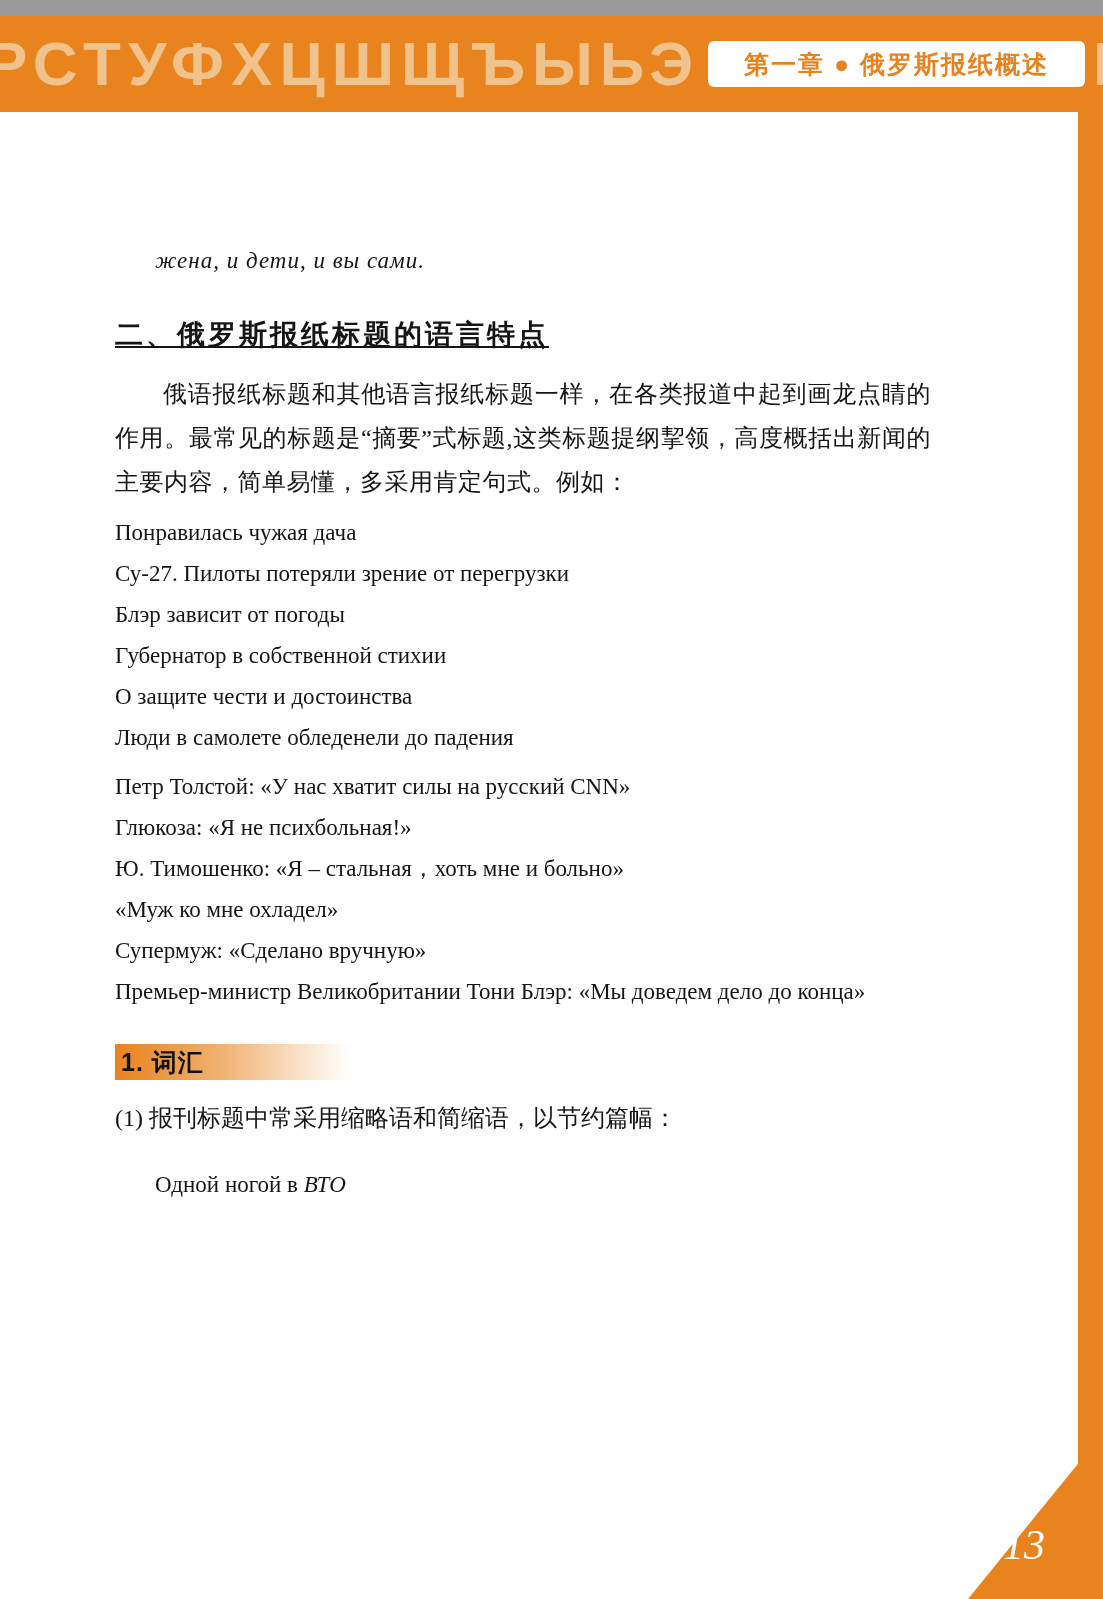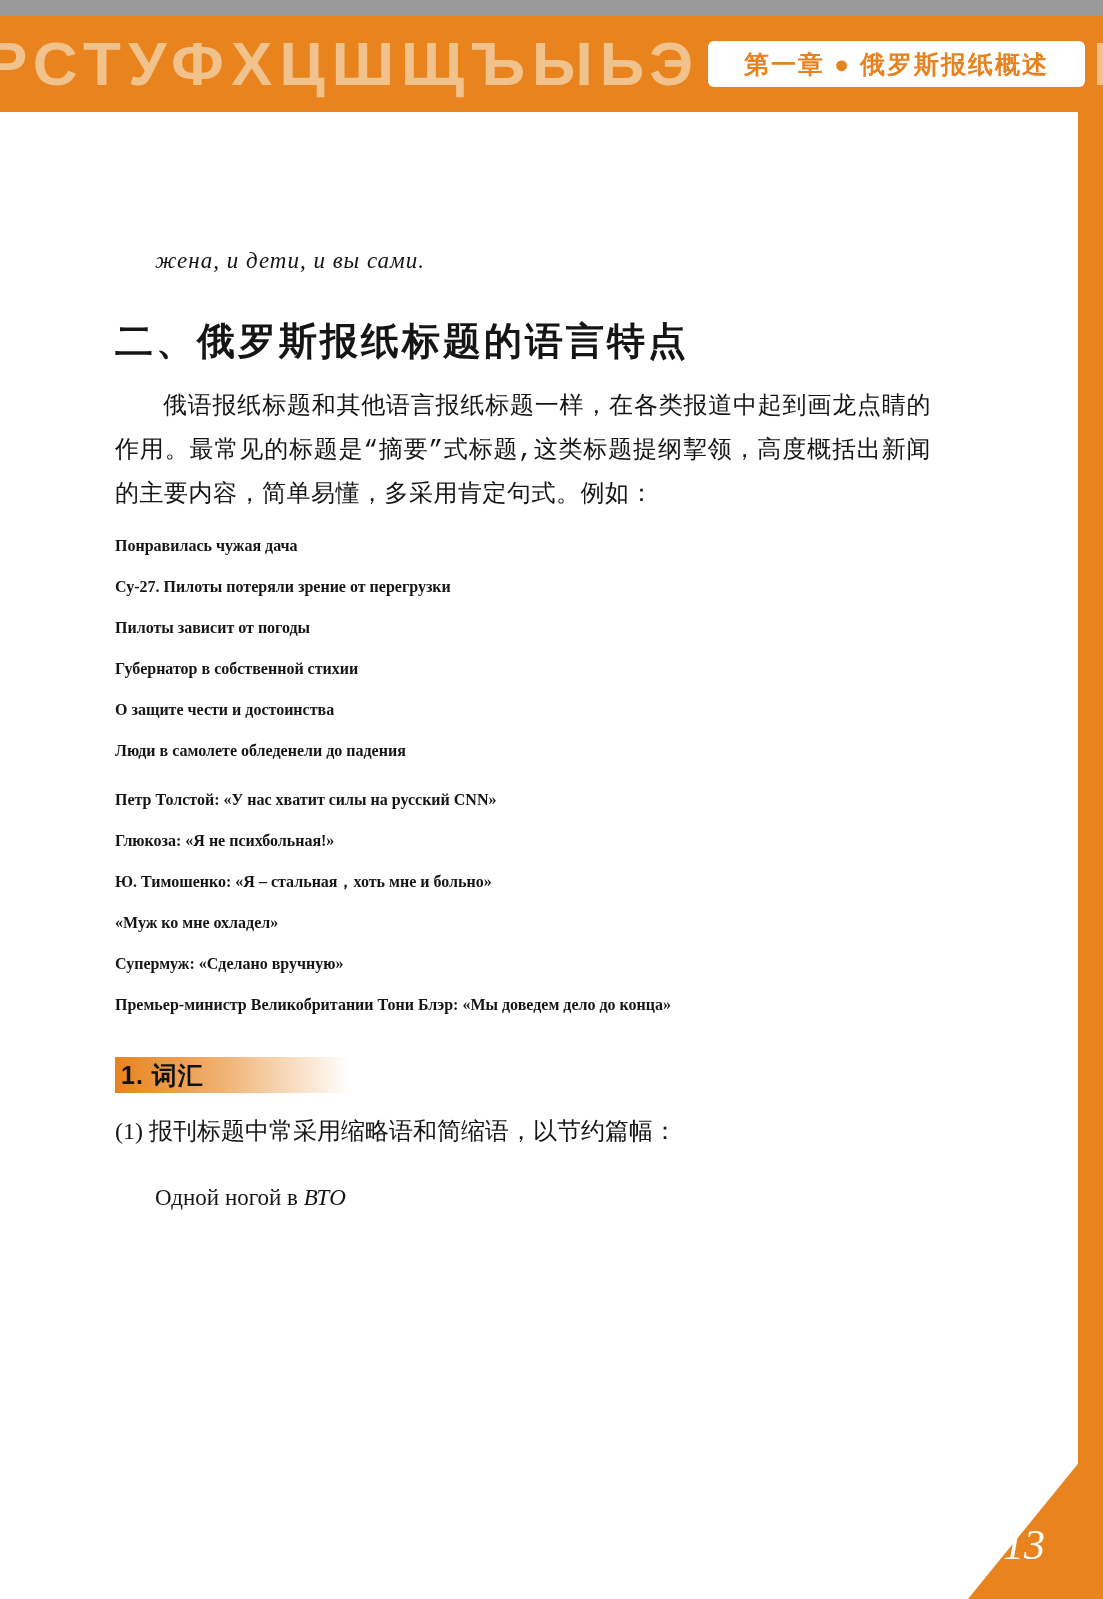--- a/index.html
+++ b/index.html
@@ -18,24 +18,24 @@
                  font-family:"Liberation Sans",sans-serif;white-space:nowrap;letter-spacing:2px;}
   
   .right-strip{position:absolute;top:0;right:0;width:25px;height:1599px;background:#E8831D;z-index:2;}
   .corner{position:absolute;right:0;bottom:0;width:148px;height:182px;background:#E8831D;
           clip-path:polygon(100% 0,100% 100%,0 100%);z-index:2;}
   .page-number{position:absolute;right:58px;bottom:46px;color:#ffffff;font-size:42px;
                font-style:italic;z-index:4;}
   
   .content{position:absolute;top:96px;left:115px;width:816px;color:#151515;z-index:1;}
   .intro{margin:136px 0 0 40px;font-style:italic;font-size:23px;letter-spacing:1px;}
-  .heading{margin:42px 0 0 0;font-size:38px;font-weight:bold;letter-spacing:3px;}
+  .heading{margin:42px 0 0 0;font-size:28px;font-weight:bold;letter-spacing:3px;text-decoration:underline;}
   .para{margin:18px 0 0 0;font-size:24px;line-height:44px;text-align:justify;
-        text-indent:2em;letter-spacing:0.5px;font-family:Liberation Mono, monospace;}
-  .ru{margin:0;font-size:16px;line-height:41px;font-weight:bold;}
+        text-indent:2em;letter-spacing:0.5px;}
+  .ru{margin:0;font-size:23px;line-height:41px;}
   .ru-block{margin-top:8px;}
   .sub-bar{margin-top:32px;width:235px;height:36px;
            background:linear-gradient(90deg,#E8831D 0%,#F0B171 45%,rgba(255,255,255,0) 100%);
            display:flex;align-items:center;padding-left:6px;box-sizing:border-box;text-align:center;}
   .sub-bar span{font-weight:bold;font-size:25px;color:#111111;
                 font-family:"Liberation Sans",sans-serif;letter-spacing:1px;}
   .item{margin-top:16px;font-size:24px;line-height:44px;}
   .ru-indent{margin:8px 0 0 40px;font-size:23px;line-height:41px;}
   .em{font-style:italic;}
 </style>
@@ -60,21 +60,21 @@
 
     <p class="intro">жена,  и дети,  и вы сами.</p>
 
     <h2 class="heading">二、俄罗斯报纸标题的语言特点</h2>
 
     <p class="para">俄语报纸标题和其他语言报纸标题一样，在各类报道中起到画龙点睛的作用。最常见的标题是“摘要”式标题,这类标题提纲挈领，高度概括出新闻的主要内容，简单易懂，多采用肯定句式。例如：</p>
 
     <div class="ru-block">
       <p class="ru">Понравилась чужая дача</p>
       <p class="ru">Су-27. Пилоты потеряли зрение от перегрузки</p>
-      <p class="ru">Пилоты зависит от погоды</p>
+      <p class="ru">Блэр зависит от погоды</p>
       <p class="ru">Губернатор в собственной стихии</p>
       <p class="ru">О защите чести и достоинства</p>
       <p class="ru">Люди в самолете обледенели до падения</p>
     </div>
 
 
     <div class="ru-block">
       <p class="ru">Петр Толстой:  «У нас хватит силы на русский CNN»</p>
       <p class="ru">Глюкоза:  «Я не психбольная!»</p>
       <p class="ru">Ю. Тимошенко:  «Я – стальная，хоть мне и больно»</p>

